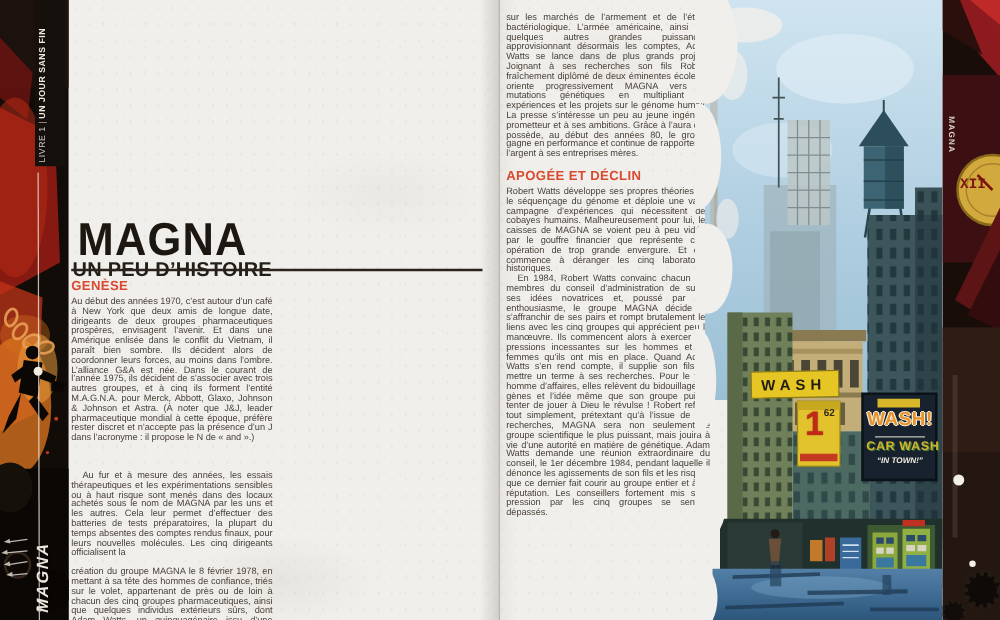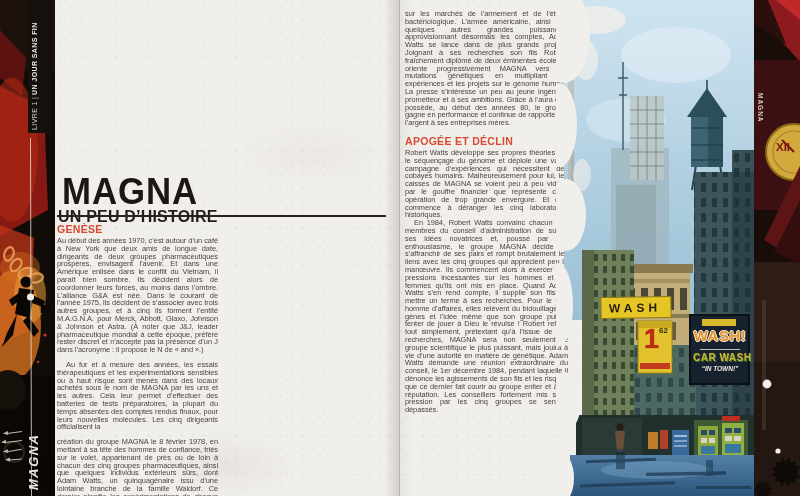--- a/index.html
+++ b/index.html
@@ -61,21 +61,21 @@
   .cols{position:absolute;left:57px;top:223px;width:330px;display:flex;gap:7px;z-index:2;flex-direction:column;}
   .col{width:161px;}
   .red-sub{
     font-size:10.5px;font-weight:bold;letter-spacing:.3px;color:#d94a30;
     margin:0 0 2px 0;
   }
   .body-p{
     margin:0;font-size:7.4px;line-height:7.8px;letter-spacing:-.05px;
     text-align:justify;color:#4b433b;
   }
-  .gap{margin-top:7px;}
+  .gap{margin-top:22px;}
   .indent{text-indent:9px;}
 
   
   .right-col{position:absolute;left:405px;top:10px;width:163px;z-index:2;}
   .right-col .red-sub{margin-top:8px;}
 
   
   .gutter{
     position:absolute;left:384px;top:0;width:30px;height:496px;z-index:6;pointer-events:none;
     background:linear-gradient(to right,rgba(40,30,20,0),rgba(40,30,20,.14) 48%,rgba(40,30,20,.04) 55%,rgba(40,30,20,0));
@@ -95,22 +95,22 @@
     text-shadow:1px 1px 0 #3f7a36;}
   .intown-text{left:693px;top:365px;width:54px;text-align:center;font-size:6.5px;font-weight:bold;font-style:italic;color:#f0ece0;}
 
   
   .edge{position:absolute;left:754px;top:0;width:46px;height:496px;z-index:4;}
   .edge-label{
     position:absolute;left:757px;top:93px;z-index:5;
     writing-mode:vertical-rl;font-size:6.5px;font-weight:bold;letter-spacing:1px;color:#d9d4c6;
   }
   .clock-numeral{
-    position:absolute;left:768px;top:141px;width:30px;text-align:center;z-index:5;
-    font-family:Liberation Sans, sans-serif;font-weight:bold;font-size:11.5px;color:#7c1410;
+    position:absolute;left:768px;top:141px;width:30px;z-index:5;
+    font-family:Liberation Mono, monospace;font-weight:bold;font-size:11.5px;color:#7c1410;
   }
 </style>
 </head>
 <body>
 
 <div class="texture"></div>
 <div class="smudge sm1"></div>
 <div class="smudge sm2"></div>
 <div class="smudge sm3"></div>
 

